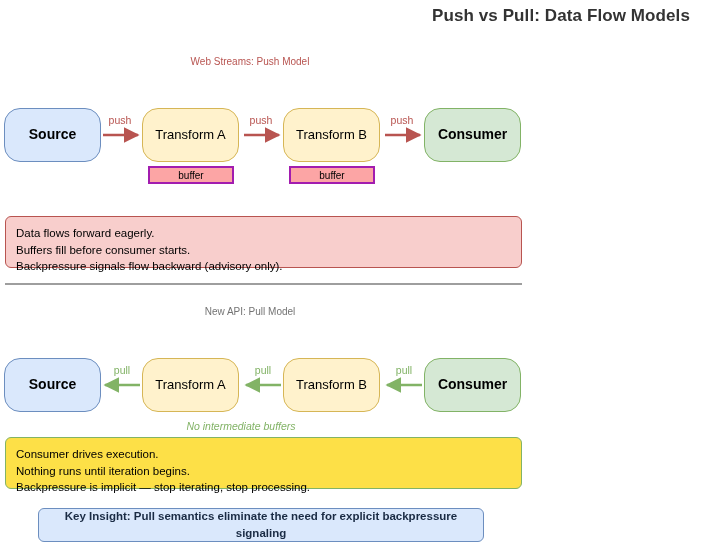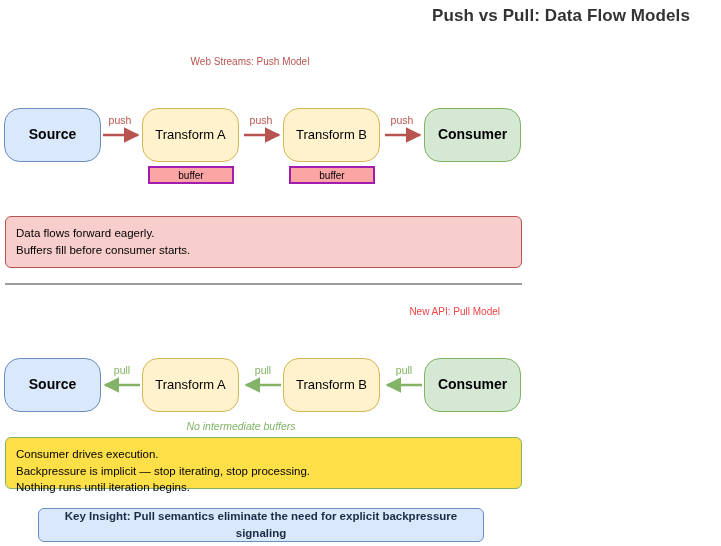--- a/index.html
+++ b/index.html
@@ -29,21 +29,21 @@
   }
 
   
   .section-heading {
     width: 500px;
     text-align: center;
     font-size: 10px;
     font-weight: normal;
   }
   #heading-push { left: 0; top: 56px; color: #b85450; }
-  #heading-pull { left: 0; top: 306px; color: #ef4444; text-align: right; }
+  #heading-pull { left: 0; top: 306px; color: #737373; }
 
   
   .node {
     display: flex;
     align-items: center;
     justify-content: center;
     border-radius: 16px;
     box-sizing: border-box;
     font-size: 13px;
     line-height: 1.1;
@@ -213,20 +213,21 @@
   <span>buffer</span>
 </div>
 
 <div class="abs arrow-label label-push push-row" id="label-push-1">push</div>
 <div class="abs arrow-label label-push push-row" id="label-push-2">push</div>
 <div class="abs arrow-label label-push push-row" id="label-push-3">push</div>
 
 <div class="abs note-panel" id="note-push">
   <div class="note-line">Data flows forward eagerly.</div>
   <div class="note-line">Buffers fill before consumer starts.</div>
+  <div class="note-line">Backpressure signals flow backward (advisory only).</div>
 </div>
 
 <div class="abs" id="section-divider"></div>
 
 <div class="abs section-heading" id="heading-pull">New API: Pull Model</div>
 
 <div class="row-pull">
   <div class="abs node node-source" id="pull-source">
     <span>Source</span>
   </div>
@@ -242,22 +243,22 @@
 </div>
 
 <div class="abs arrow-label label-pull pull-row" id="label-pull-1">pull</div>
 <div class="abs arrow-label label-pull pull-row" id="label-pull-2">pull</div>
 <div class="abs arrow-label label-pull pull-row" id="label-pull-3">pull</div>
 
 <div class="abs" id="no-buffers-note">No intermediate buffers</div>
 
 <div class="abs note-panel" id="note-pull">
   <div class="note-line">Consumer drives execution.</div>
+  <div class="note-line">Nothing runs until iteration begins.</div>
   <div class="note-line">Backpressure is implicit — stop iterating, stop processing.</div>
-  <div class="note-line">Nothing runs until iteration begins.</div>
 </div>
 
 <div class="abs" id="key-insight">Key Insight: Pull semantics eliminate the need for explicit backpressure signaling</div>
 
 <svg class="abs" id="arrow-layer" width="721" height="546">
   <defs>
     <marker id="head-push" viewBox="0 0 10 10" refX="9" refY="5" markerWidth="6" markerHeight="6" orient="auto-start-reverse">
       <path d="M 0 0 L 10 5 L 0 10 z" fill="#b85450"></path>
     </marker>
     <marker id="head-pull" viewBox="0 0 10 10" refX="9" refY="5" markerWidth="6" markerHeight="6" orient="auto-start-reverse">

